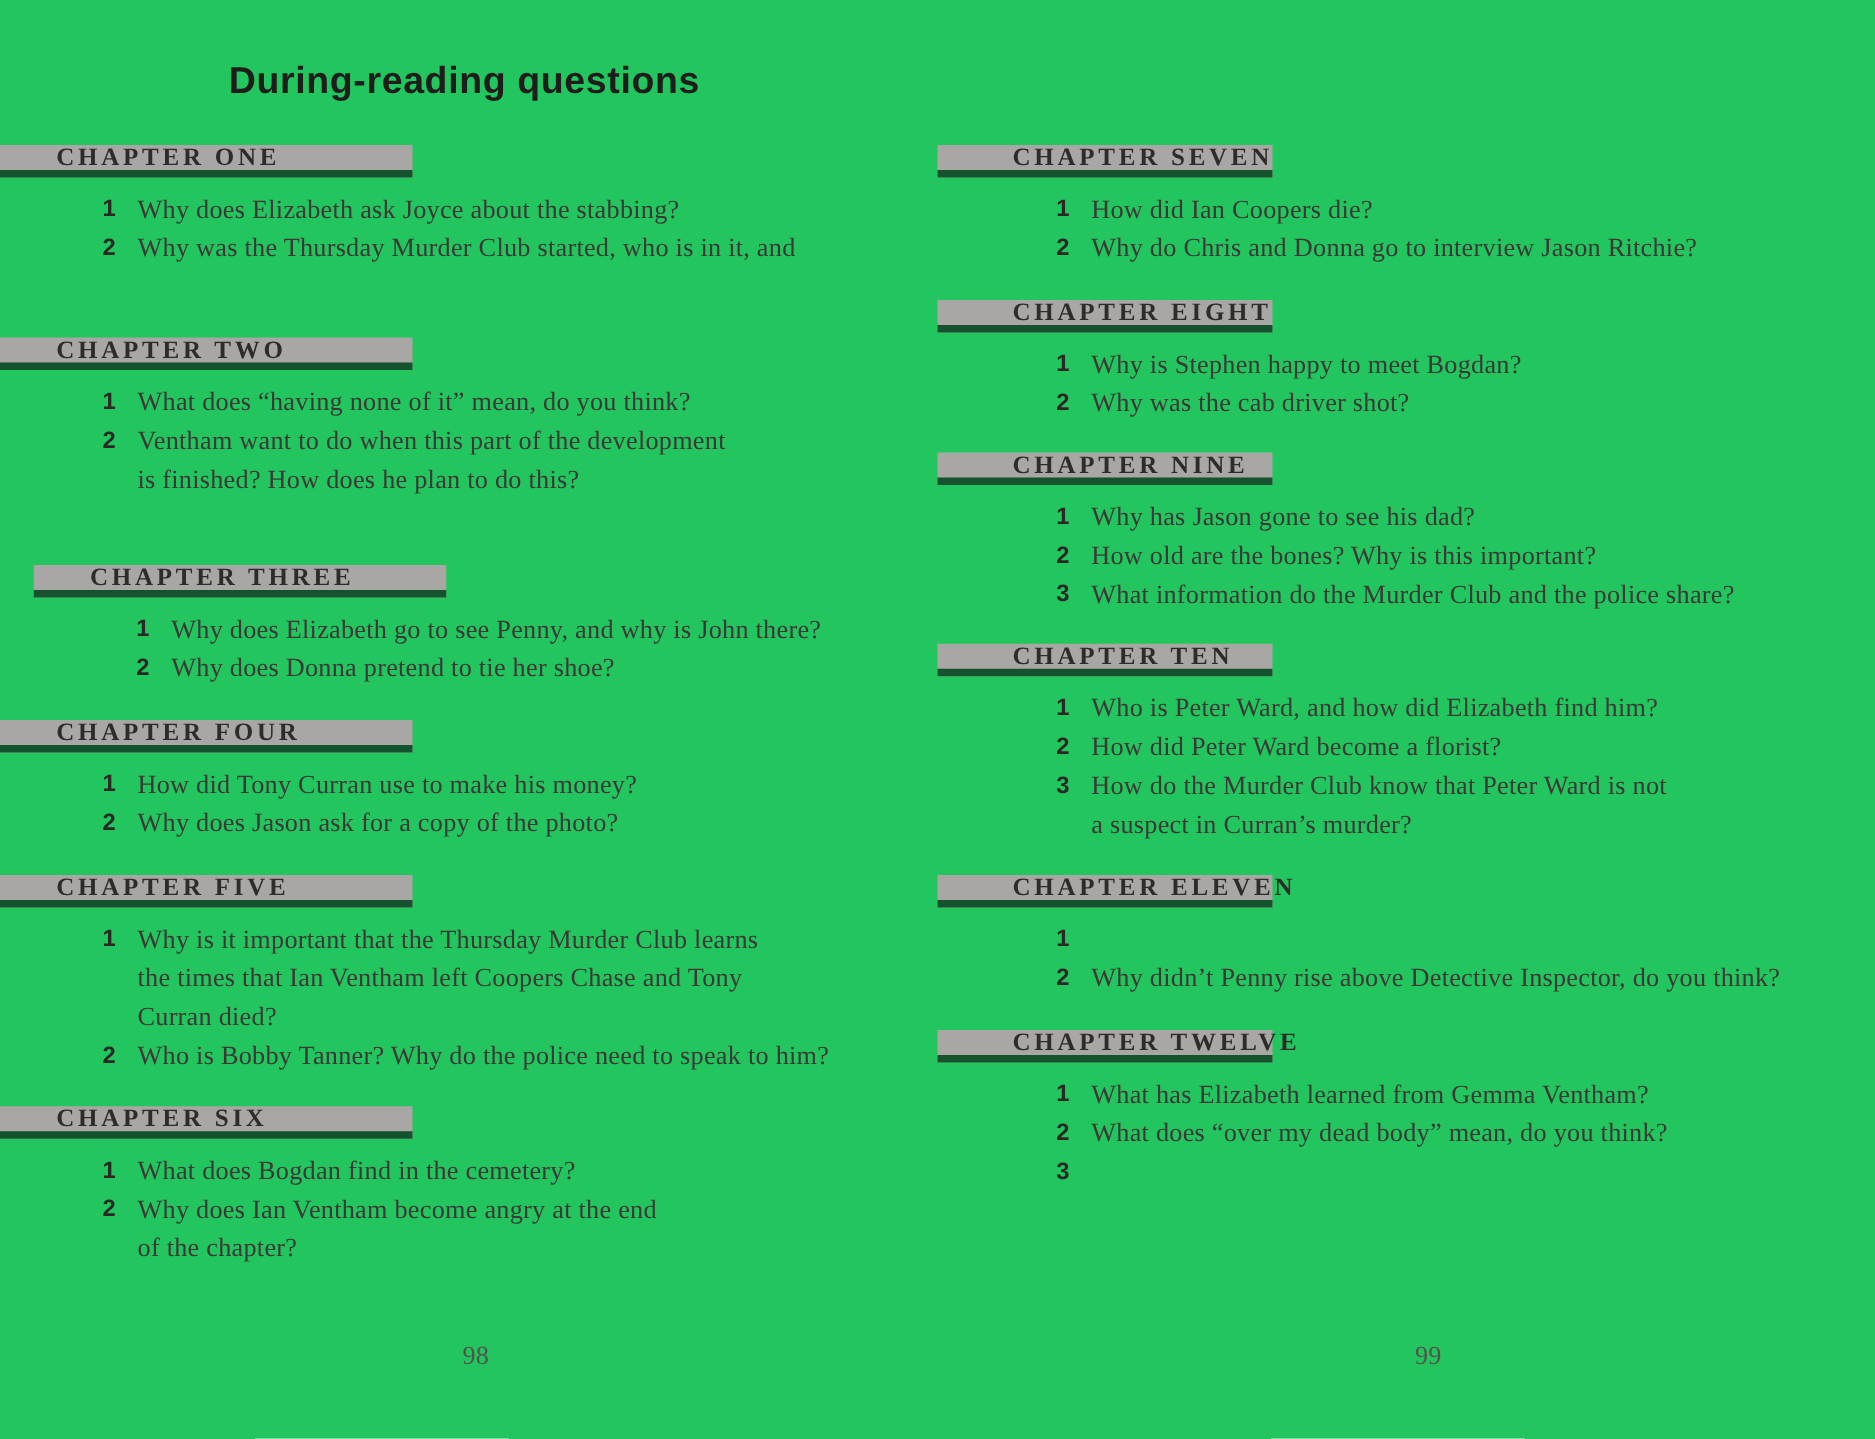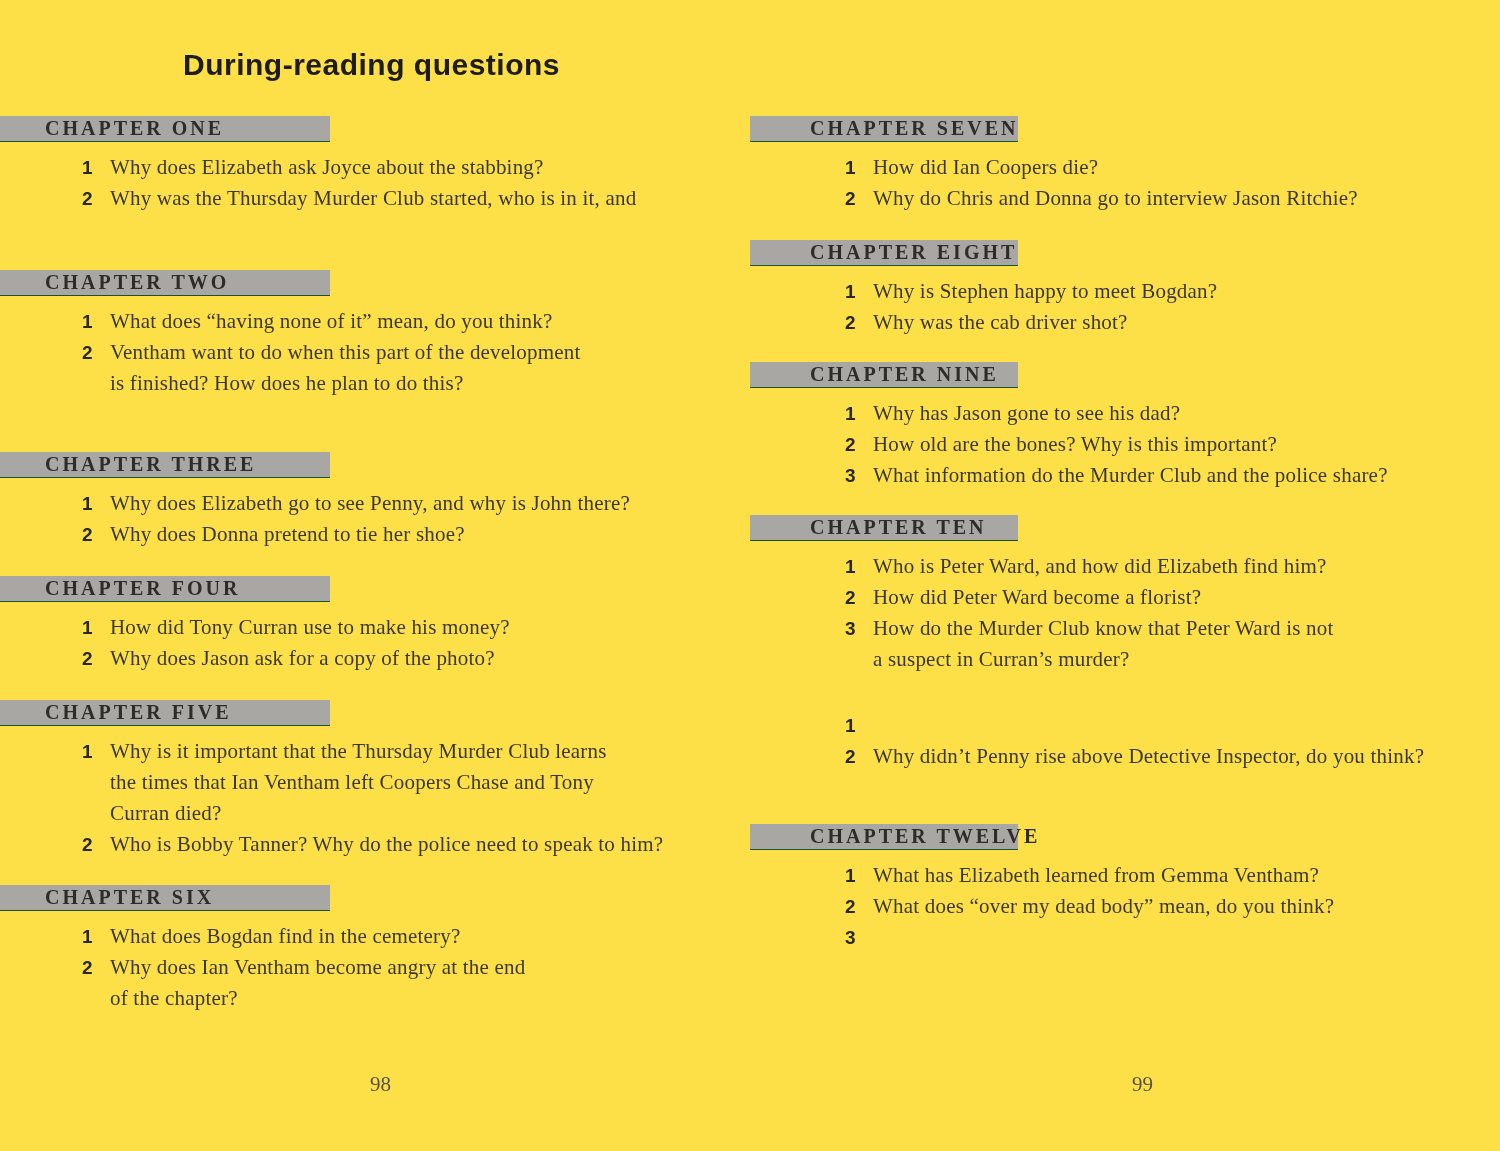--- a/index.html
+++ b/index.html
@@ -4,21 +4,21 @@
 <style>
   html, body {
     margin: 0;
     padding: 0;
     background: #ffffff;
   }
   #page {
     position: relative;
     width: 1500px;
     height: 1151px;
-    background: #fde047;
+    background: #22c55e;
     font-family: "Liberation Serif", serif;
     overflow: hidden;
   }
   .page-title {
     position: absolute;
     left: 183px;
     top: 48px;
     font-family: "Liberation Sans", sans-serif;
     font-weight: bold;
     font-size: 30px;
@@ -27,24 +27,24 @@
     white-space: nowrap;
   }
   .section {
     position: absolute;
   }
   .section.col-left  { left: 0;     width: 720px; }
   .section.col-right { left: 750px; width: 750px; }
   .chapter-bar {
     height: 26px;
     background: #a9a7a4;
-    border-bottom: 1px solid #14532d;
+    border-bottom: 6px solid #14532d;
     box-sizing: border-box;
     display: flex;
-    align-items: flex-end;
+    align-items: flex-start;
   }
   .col-left  .chapter-bar { width: 330px; padding-left: 45px; }
   .col-right .chapter-bar { width: 268px; padding-left: 60px; }
   .chapter-label {
     font-family: "Liberation Serif", serif;
     font-weight: 600;
     font-size: 20px;
     letter-spacing: 3px;
     color: #2e2c2a;
     white-space: nowrap;
@@ -124,21 +124,21 @@
           </div>
           <div class="q-row">
             <div class="q-num">2</div>
             <div class="q-text">
               <div class="q-line">Ventham want to do when this part of the development</div>
               <div class="q-line">is finished? How does he plan to do this?</div>
             </div>
           </div>
         </div>
       </div>
-      <div class="section col-left" style="top: 452px;">
+      <div class="section col-left" style="top: 452px; padding-left: 27px;">
         <div class="chapter-bar">
           <span class="chapter-label">CHAPTER THREE</span>
         </div>
         <div class="qlist">
           <div class="q-row">
             <div class="q-num">1</div>
             <div class="q-text">
               <div class="q-line">Why does Elizabeth go to see Penny, and why is John there?</div>
             </div>
           </div>
@@ -295,20 +295,23 @@
           <div class="q-row">
             <div class="q-num">3</div>
             <div class="q-text">
               <div class="q-line">How do the Murder Club know that Peter Ward is not</div>
               <div class="q-line">a suspect in Curran’s murder?</div>
             </div>
           </div>
         </div>
       </div>
       <div class="section col-right" style="top: 700px;">
+        <div class="chapter-bar">
+          <span class="chapter-label">CHAPTER ELEVEN</span>
+        </div>
         <div class="qlist">
           <div class="q-row">
             <div class="q-num">1</div>
           </div>
           <div class="q-row">
             <div class="q-num">2</div>
             <div class="q-text">
               <div class="q-line">Why didn’t Penny rise above Detective Inspector, do you think?</div>
             </div>
           </div>

